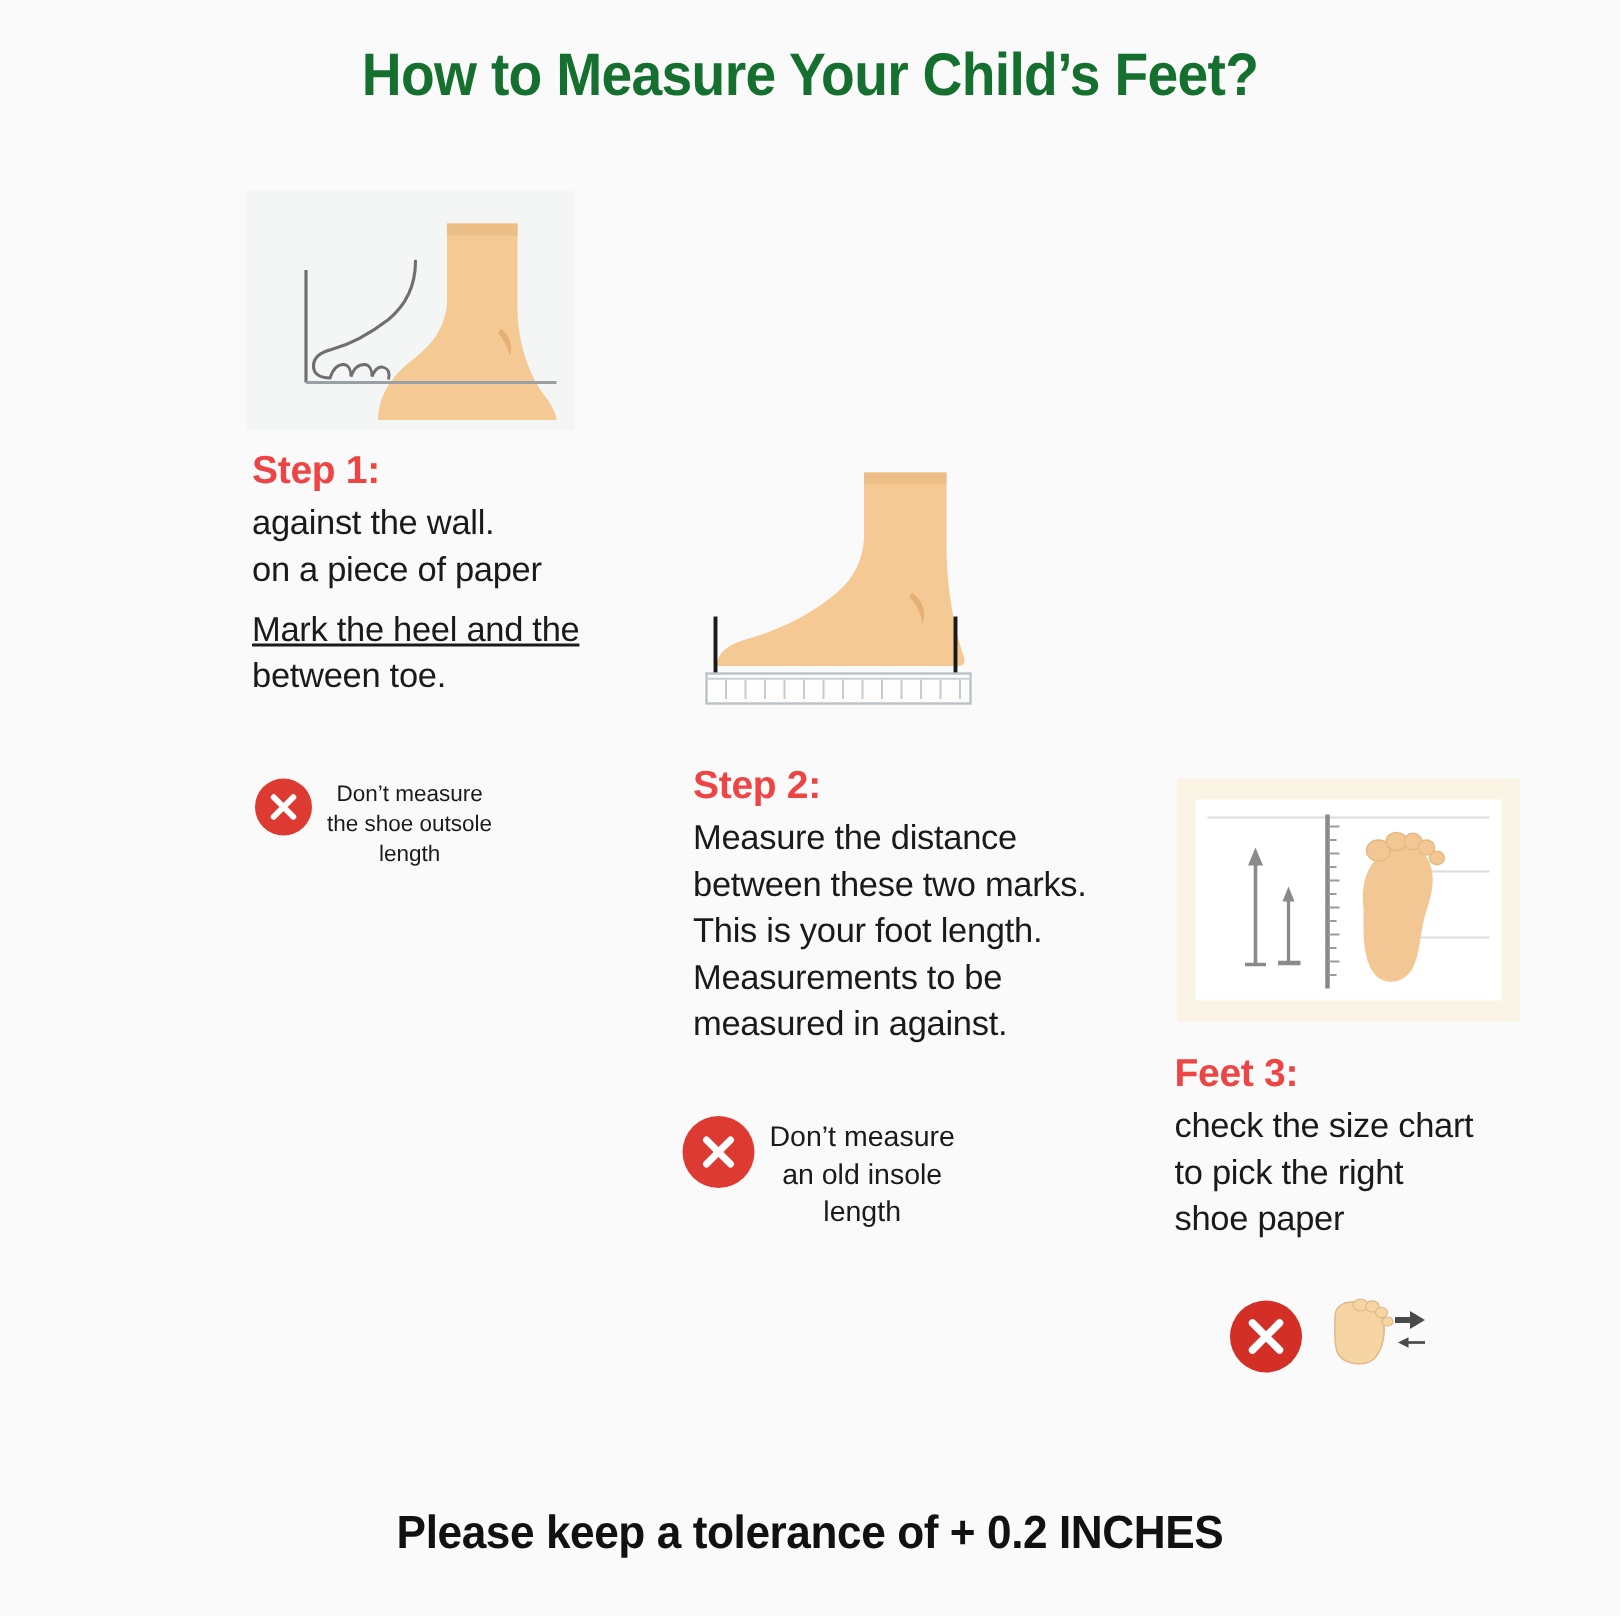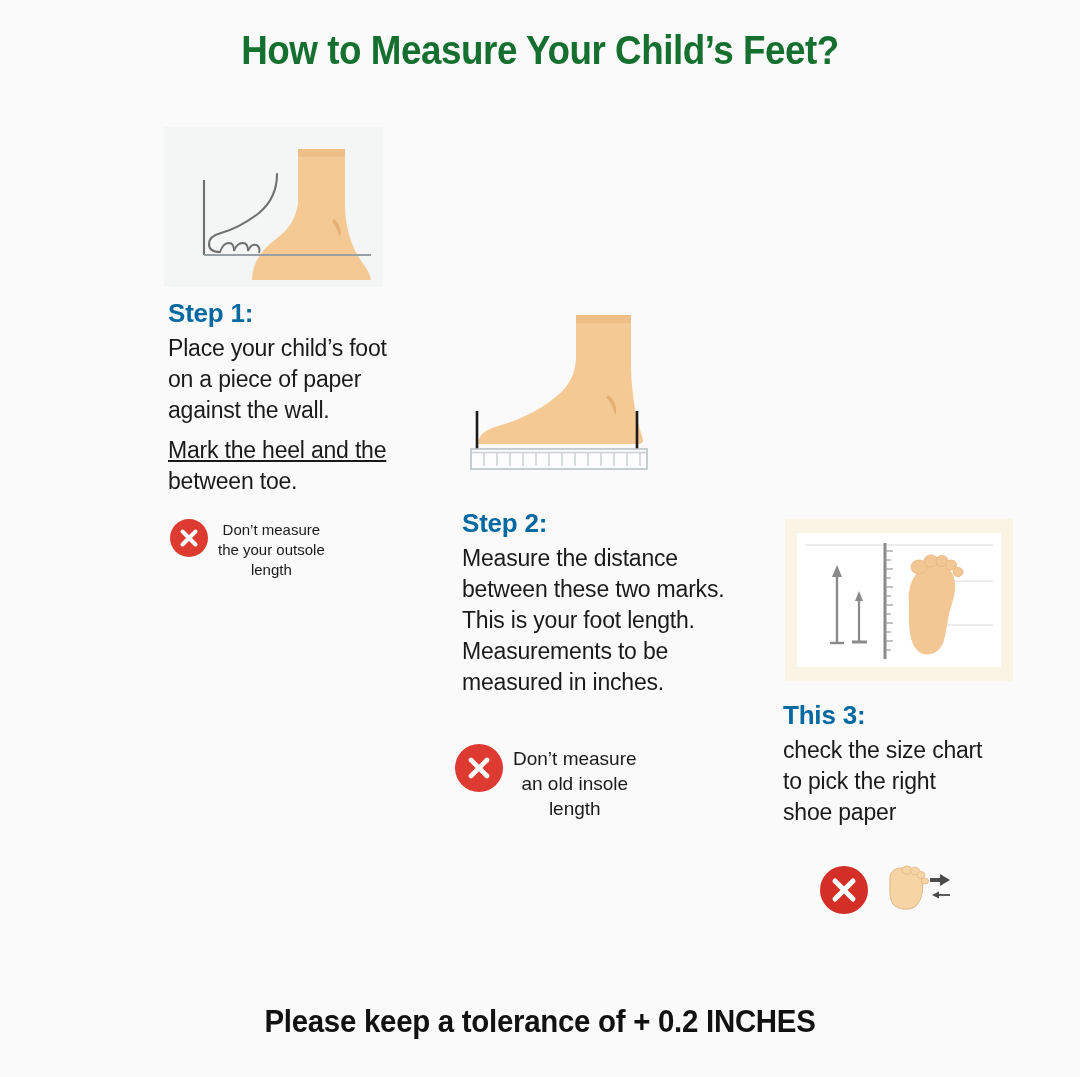--- a/index.html
+++ b/index.html
@@ -28,21 +28,21 @@
     font-weight: bold;
     letter-spacing: -0.5px;
     color: #15702f;
     transform: scaleX(0.92);
   }
 
   
   .step-head {
     font-size: 26px;
     font-weight: bold;
-    color: #0369a1;
+    color: #ef4444;
     letter-spacing: -0.2px;
     margin-bottom: 4px;
   }
   .step-body {
     font-size: 23px;
     line-height: 31px;
     color: #1a1a1a;
     letter-spacing: -0.2px;
   }
   .step-body p { margin: 0; }
@@ -187,38 +187,37 @@
                C 49 108, 45 112, 45 117 C 45 122, 49 125, 56 125" stroke="#6f6f6f" stroke-width="2.1" fill="none" stroke-linecap="round"></path>
       <path d="M56 125 C 58 119, 61 116, 65 116 C 68 116, 70 119, 70 124" stroke="#6f6f6f" stroke-width="1.9" fill="none"></path>
       <path d="M70 124 C 72 118, 75 116, 79 116 C 82 116, 84 119, 84 124" stroke="#6f6f6f" stroke-width="1.9" fill="none"></path>
       <path d="M84 124 C 86 119, 89 117, 92 118 C 95 119, 96 122, 95 126" stroke="#6f6f6f" stroke-width="1.9" fill="none"></path>
     </svg>
   </div>
 
   <div id="step1-text">
     <div class="step-head">Step 1:</div>
     <div class="step-body">
-      <p>Place your child’s foot</p>
+      <p>against the wall.</p>
       <p>on a piece of paper</p>
-      <p>against the wall.</p>
       <p class="gap">Mark the heel and the</p>
       <p>between toe.</p>
     </div>
   </div>
 
   <div id="warn1" class="warn">
     <div class="warn-circle" style="width:38px;height:38px;">
       <svg width="38" height="38" viewBox="0 0 38 38">
         <line x1="12.5" y1="12.5" x2="25.5" y2="25.5" stroke="#ffffff" stroke-width="4" stroke-linecap="round"></line>
         <line x1="25.5" y1="12.5" x2="12.5" y2="25.5" stroke="#ffffff" stroke-width="4" stroke-linecap="round"></line>
       </svg>
     </div>
     <div class="warn-text">
       <div>Don’t measure</div>
-      <div>the your outsole</div>
+      <div>the shoe outsole</div>
       <div>length</div>
     </div>
   </div>
 
   <div id="panel2">
     <svg width="215" height="180" viewBox="0 0 215 180">
 
       <path d="M20 141 C 20 133, 26 127, 40 123 C 62 117, 84 106, 100 92
                C 112 82, 117 70, 118 56 L 118 12 L 173 12 L 173 60
                C 173 92, 179 118, 184 133 C 186 139, 185 141, 180 141 Z" fill="#f4c994"></path>
@@ -248,21 +247,21 @@
     </svg>
   </div>
 
   <div id="step2-text">
     <div class="step-head">Step 2:</div>
     <div class="step-body">
       <p>Measure the distance</p>
       <p>between these two marks.</p>
       <p>This is your foot length.</p>
       <p>Measurements to be</p>
-      <p>measured in inches.</p>
+      <p>measured in against.</p>
     </div>
   </div>
 
   <div id="warn2" class="warn">
     <div class="warn-circle" style="width:48px;height:48px;">
       <svg width="48" height="48" viewBox="0 0 48 48">
         <line x1="16" y1="16" x2="32" y2="32" stroke="#ffffff" stroke-width="4.6" stroke-linecap="round"></line>
         <line x1="32" y1="16" x2="16" y2="32" stroke="#ffffff" stroke-width="4.6" stroke-linecap="round"></line>
       </svg>
     </div>
@@ -313,21 +312,21 @@
           <ellipse cx="134" cy="28" rx="7" ry="6" fill="#f2c794" stroke="#e6b880" stroke-width="0.9"></ellipse>
           <ellipse cx="145" cy="28" rx="6" ry="5.5" fill="#f2c794" stroke="#e6b880" stroke-width="0.9"></ellipse>
           <ellipse cx="154" cy="32" rx="5.5" ry="5" fill="#f2c794" stroke="#e6b880" stroke-width="0.9"></ellipse>
           <ellipse cx="161" cy="39" rx="5" ry="4.5" fill="#f2c794" stroke="#e6b880" stroke-width="0.9"></ellipse>
         </g>
       </svg>
     </div>
   </div>
 
   <div id="step3-text">
-    <div class="step-head">This 3:</div>
+    <div class="step-head">Feet 3:</div>
     <div class="step-body">
       <p>check the size chart</p>
       <p>to pick the right</p>
       <p>shoe paper</p>
     </div>
   </div>
 
   <div id="warn3">
     <div class="warn-circle" style="width:48px;height:48px;background:#d32f26;">
       <svg width="48" height="48" viewBox="0 0 48 48">

